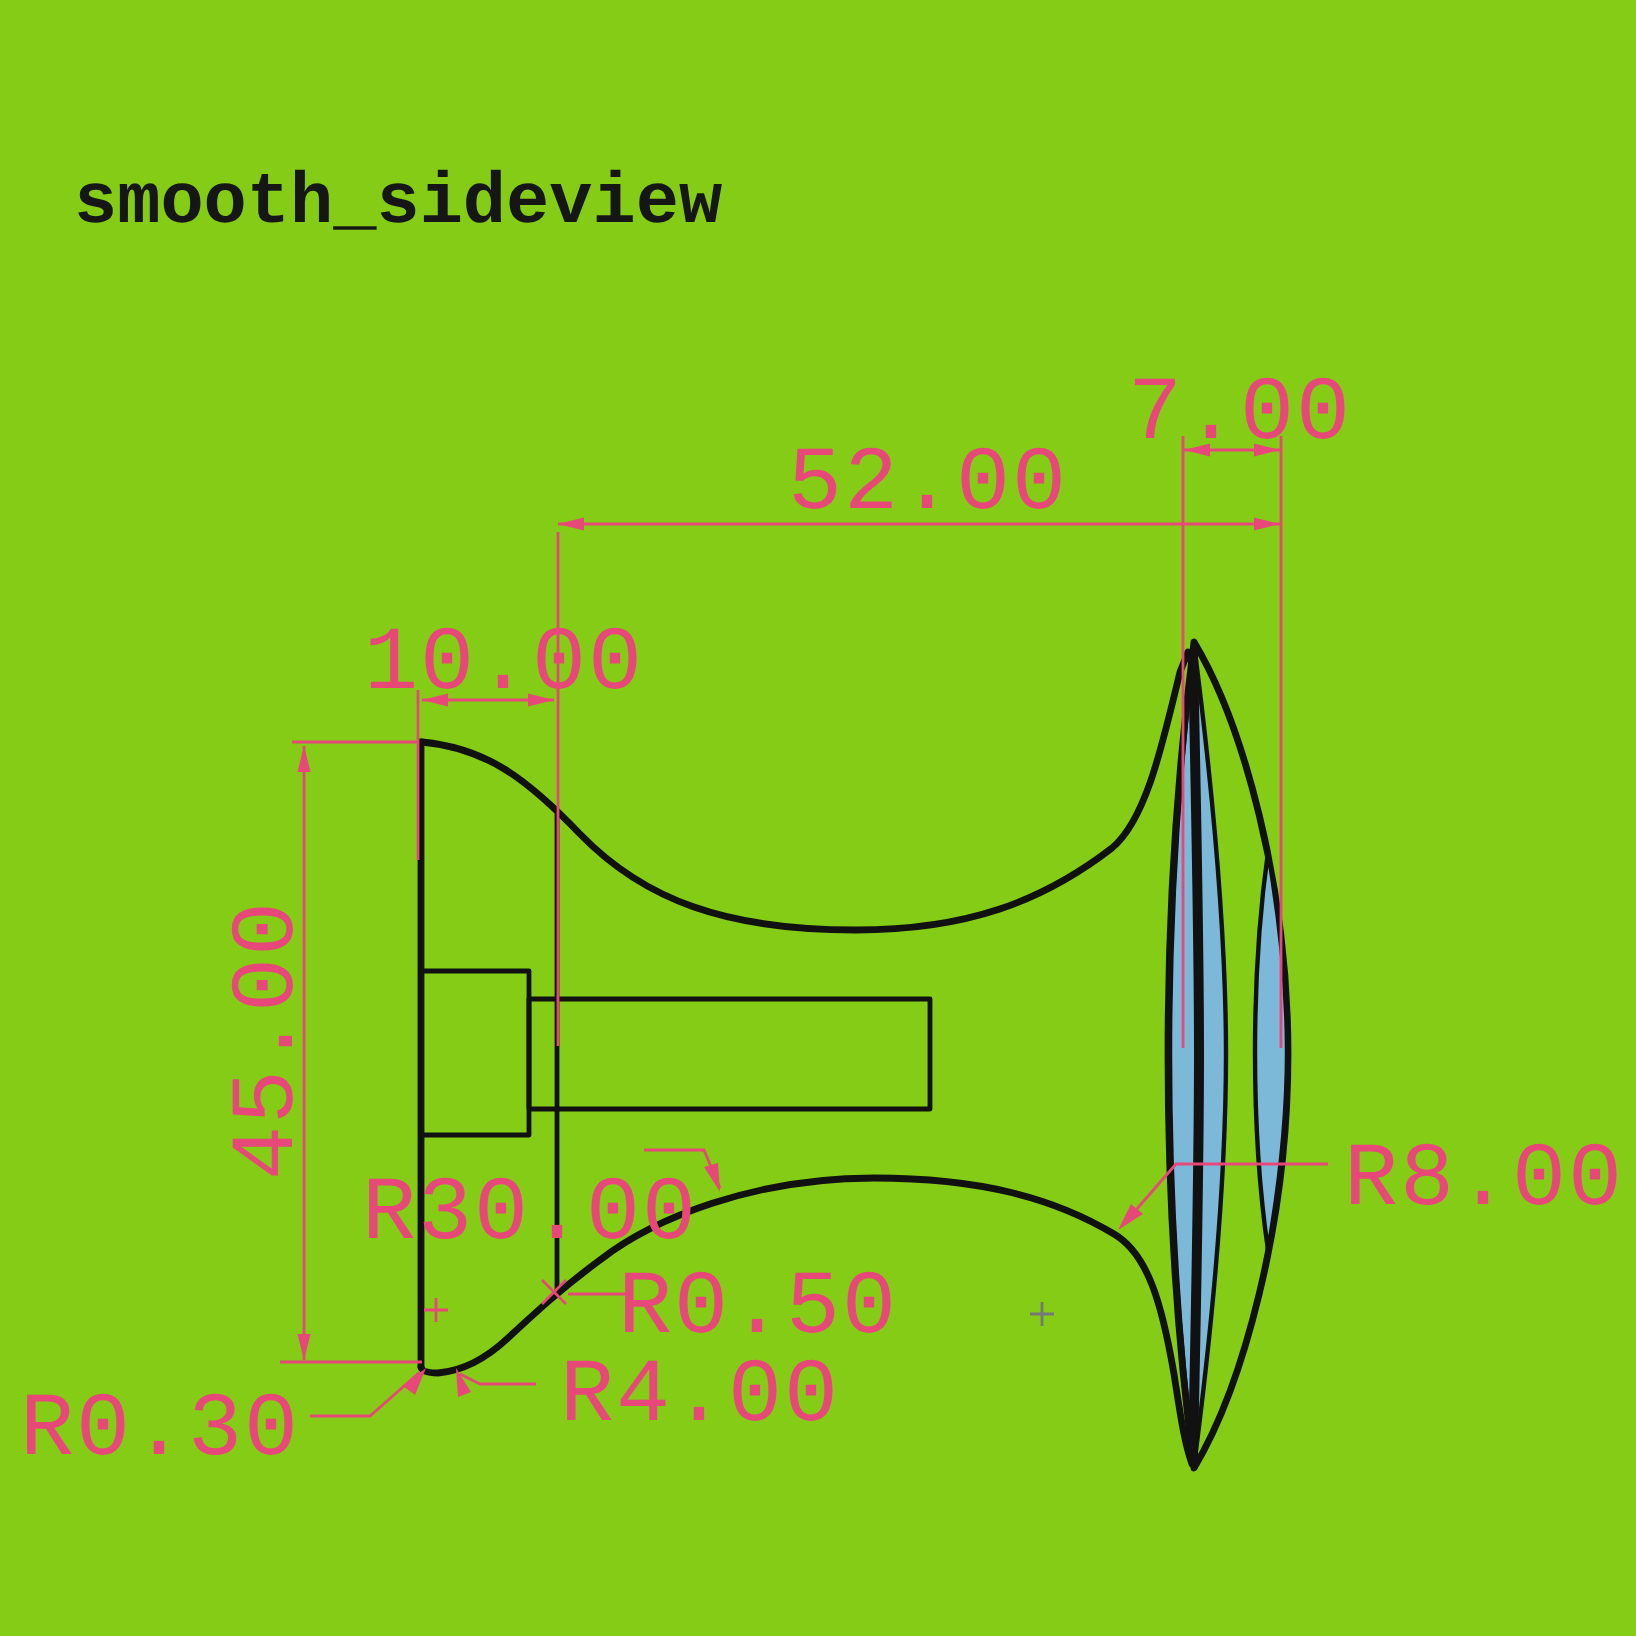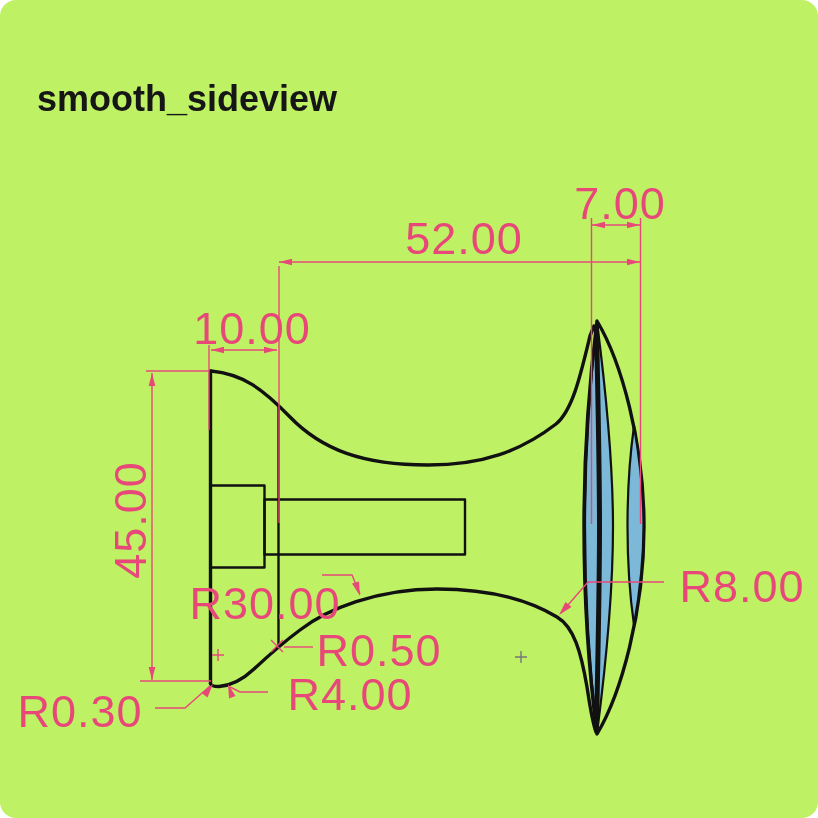--- a/index.html
+++ b/index.html
@@ -1,17 +1,17 @@
 <!DOCTYPE html>
 <html><head>
 <meta charset="utf-8">
 <style>
   html,body{margin:0;padding:0;}
-  #stage{position:relative;width:818px;height:818px;background:#bef264;overflow:hidden;
-         font-family:Liberation Sans, sans-serif;border-radius:16px;}
+  #stage{position:relative;width:818px;height:818px;background:#84cc16;overflow:hidden;
+         font-family:Liberation Mono, monospace;}
   svg{position:absolute;left:0;top:0;}
   .geo{stroke:#111111;fill:none;stroke-linecap:round;stroke-linejoin:round;}
   .w3{stroke-width:3.4;}
   .w2{stroke-width:2.4;}
   .face{fill:#7cb9d9;stroke:#111111;stroke-width:2.2;}
   .ann{stroke:#e84879;stroke-width:1.4;fill:none;}
   .arrow{fill:#e84879;stroke:none;}
   .dimtext{fill:#e84879;font-size:45px;letter-spacing:1px;}
   .title{fill:#161616;font-size:36px;font-weight:bold;}
   .graycross{stroke:#777777;stroke-width:1.4;fill:none;}

